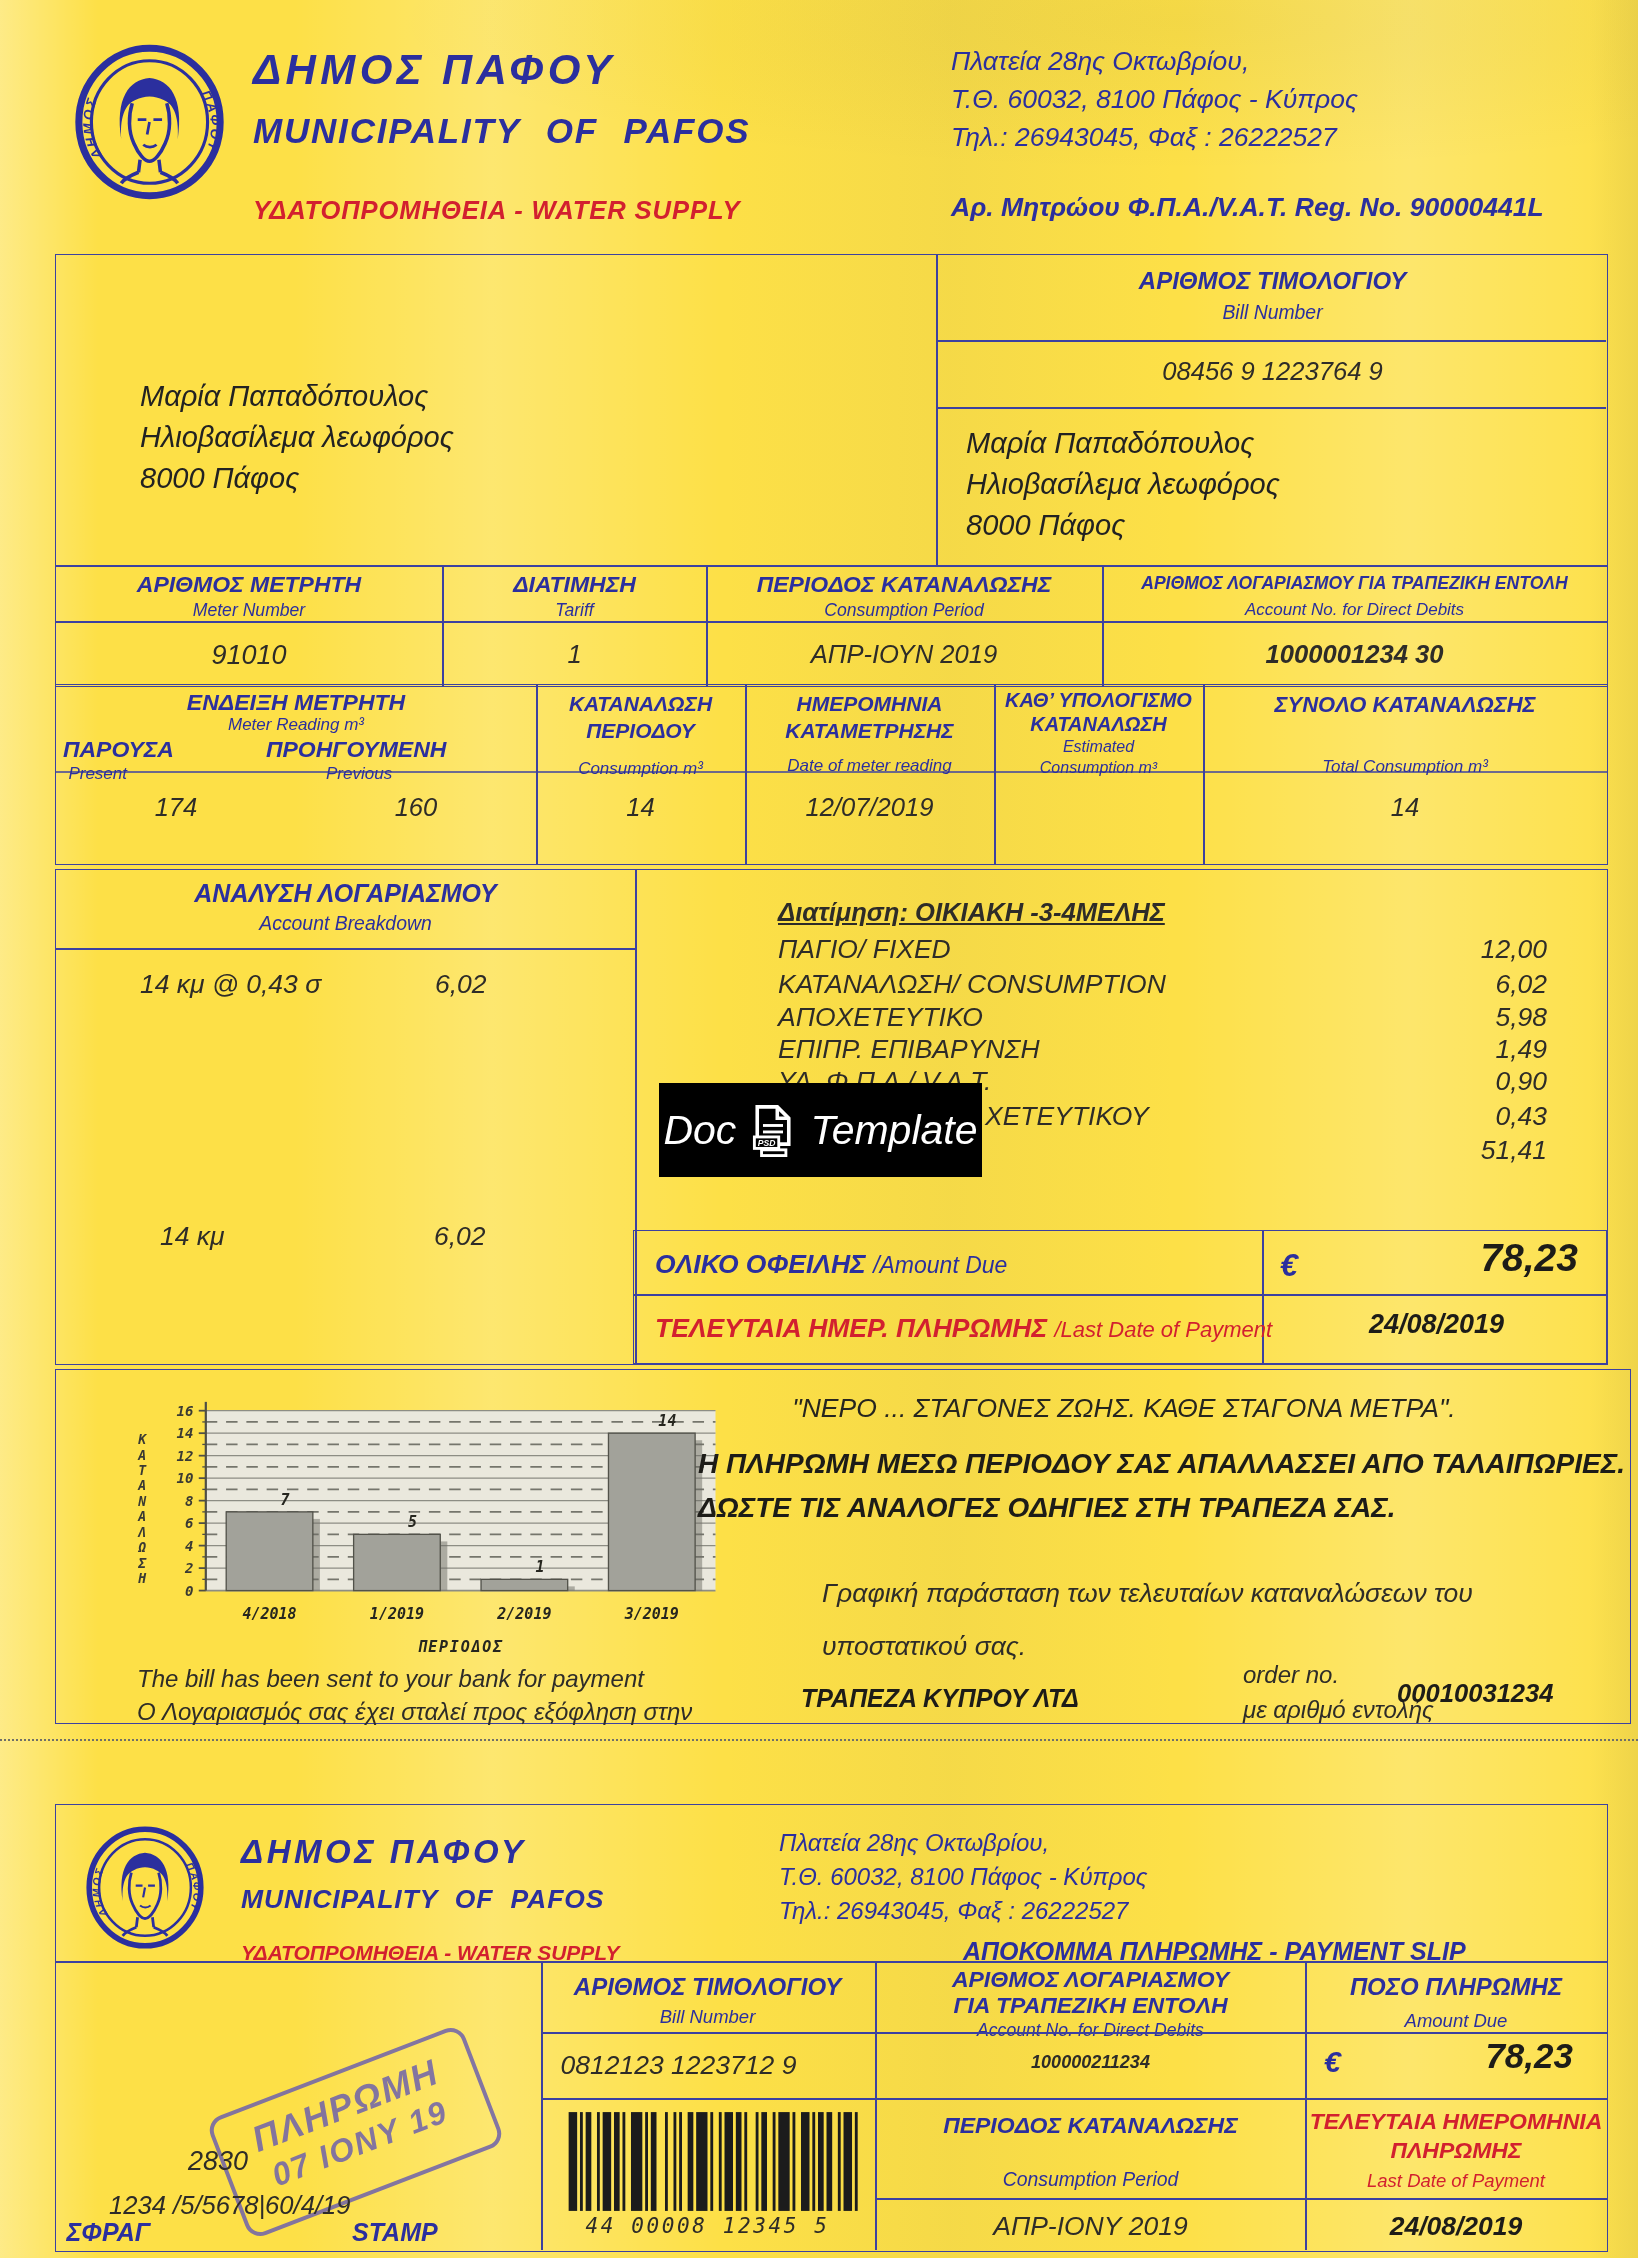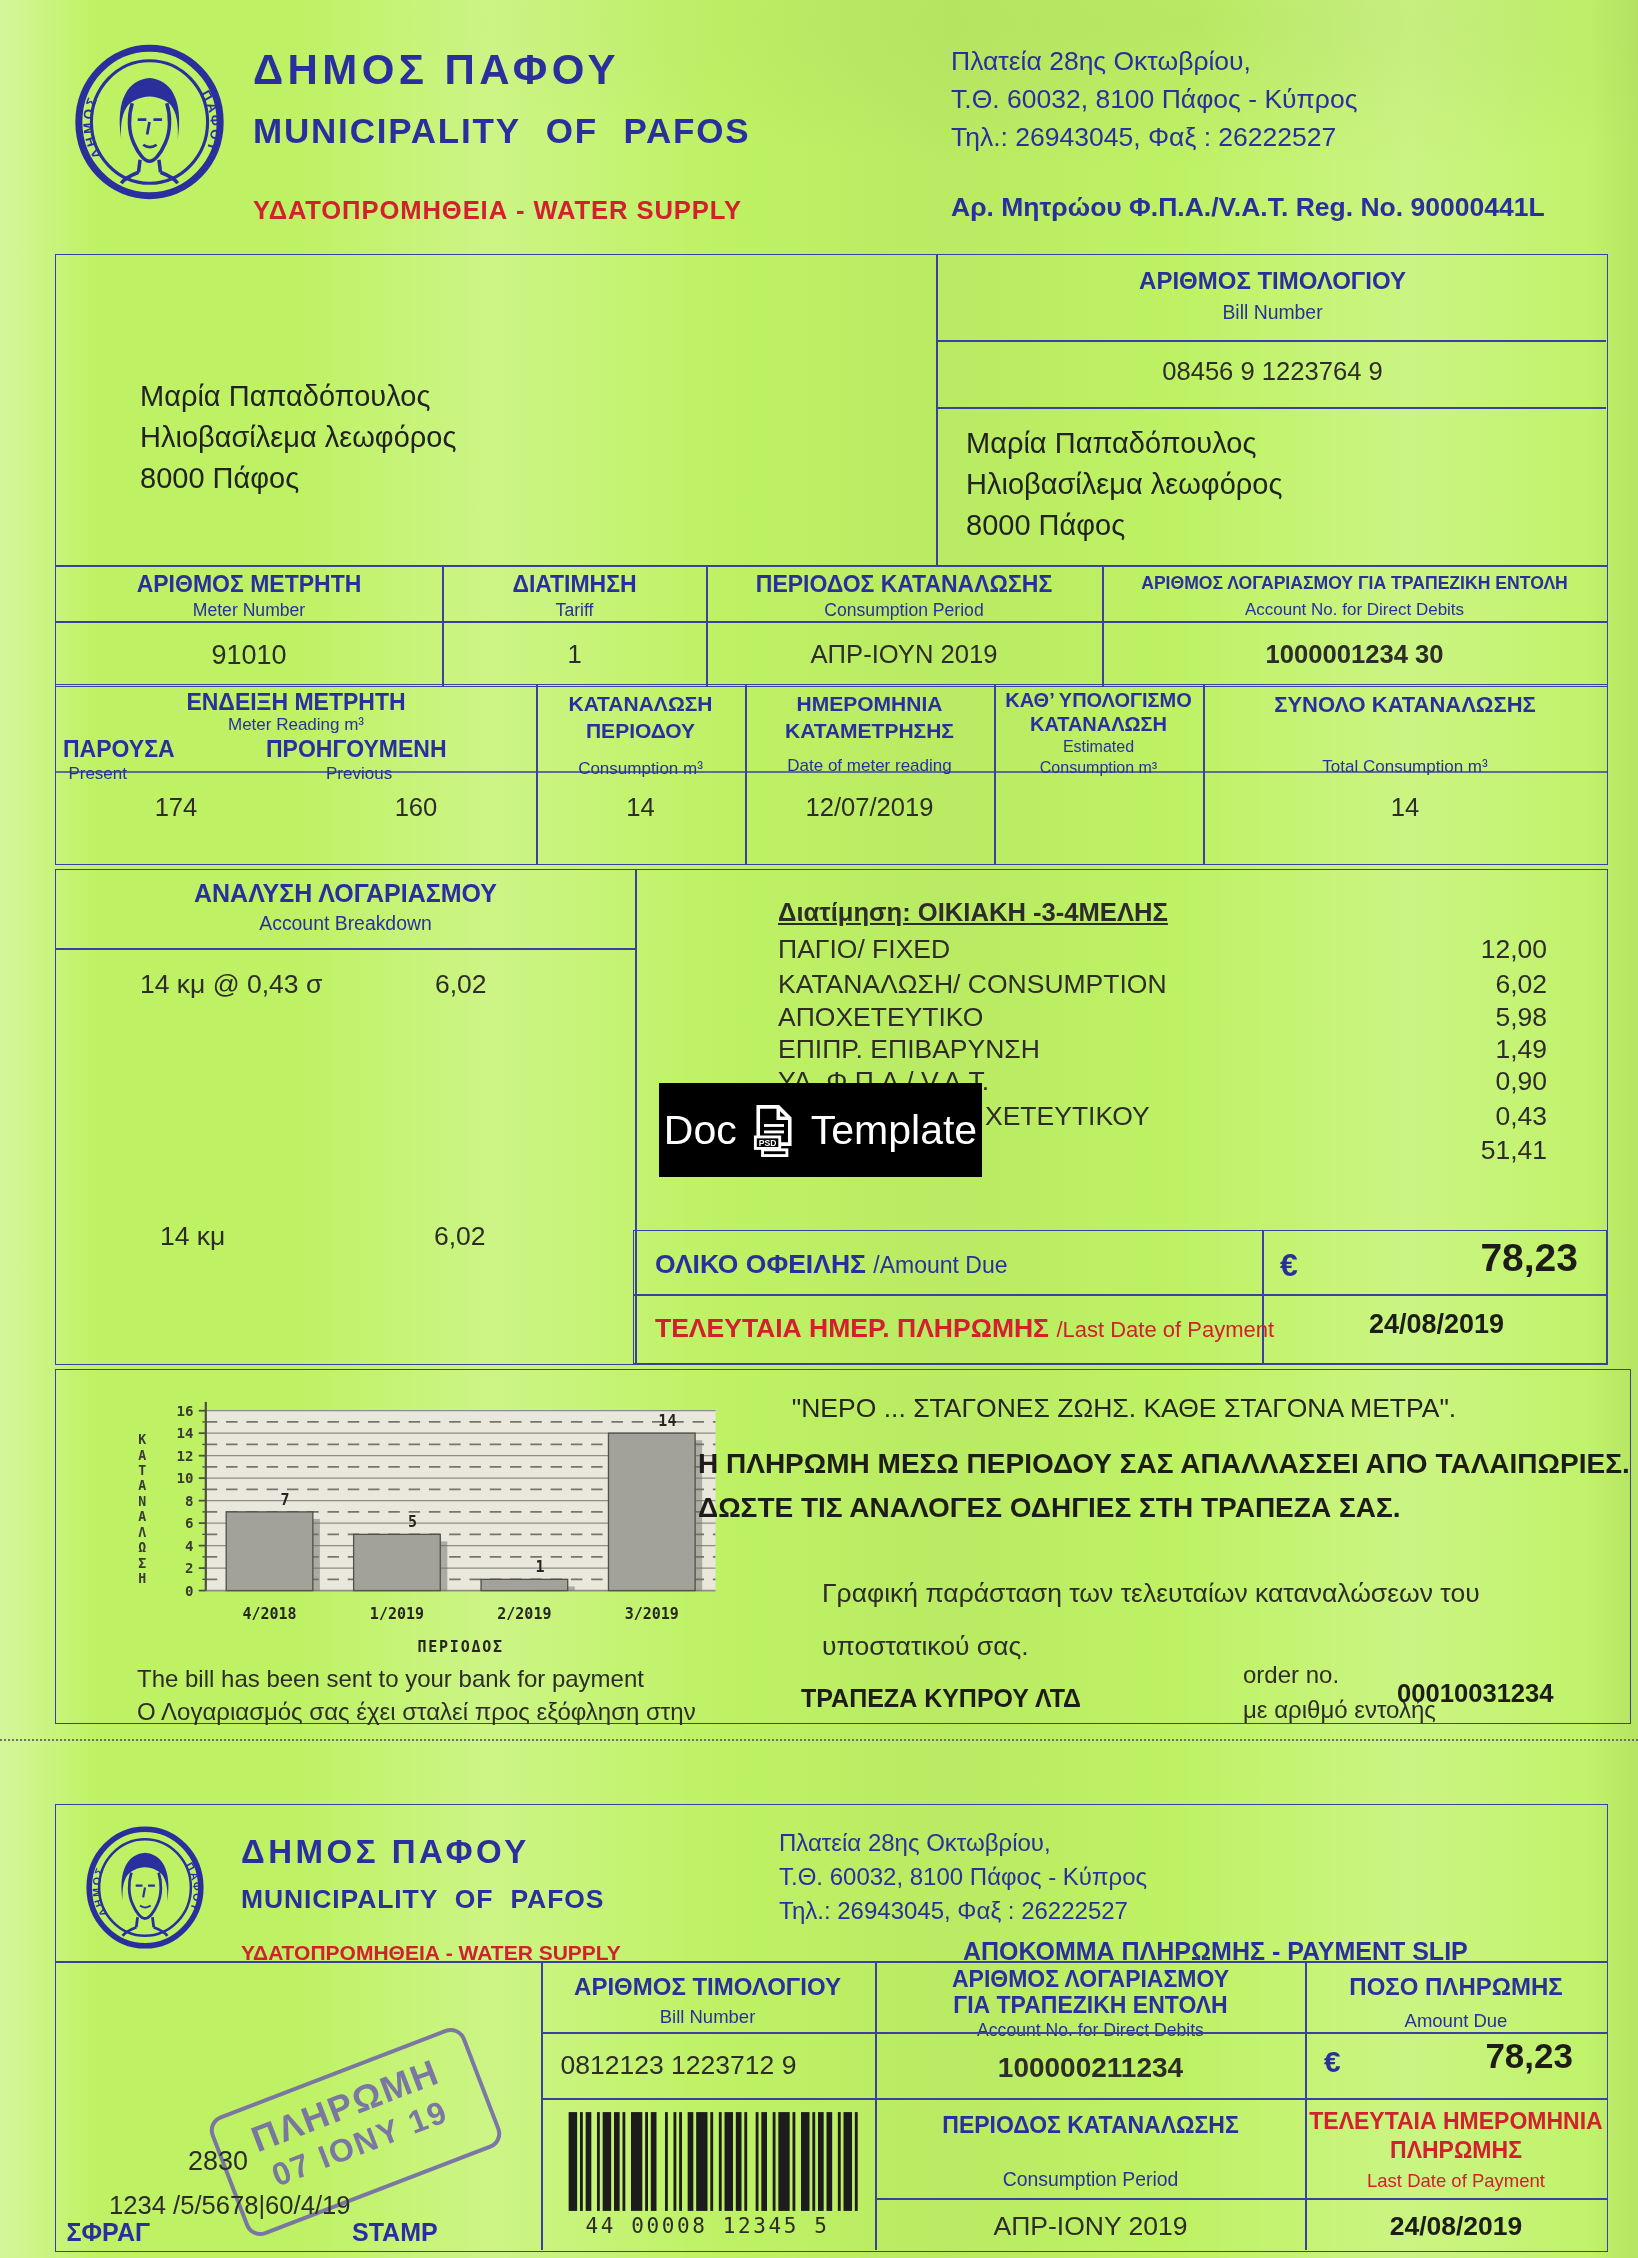--- a/index.html
+++ b/index.html
@@ -1,17 +1,17 @@
 <!DOCTYPE html>
 <html style="font-size:14px"><head>
 <meta charset="utf-8">
 <style>
   html,body{margin:0;padding:0;background:#d8d7cf;}
-  .page{position:relative;width:1638px;height:2258px;background:#bef264;
-        font-family:"Liberation Sans",sans-serif;color:#2e2c28;overflow:hidden;}
+  .page{position:relative;width:1638px;height:2258px;background:#fde047;
+        font-family:"Liberation Sans",sans-serif;color:#2e2c28;overflow:hidden;font-style:italic;}
   .page::before{content:"";position:absolute;inset:0;pointer-events:none;
     background:
       radial-gradient(ellipse 1235px 229px at 72% 1%, rgba(60,55,45,0.05), transparent 65%),
       linear-gradient(90deg, rgba(255,255,255,0.35), transparent 6%),
       linear-gradient(270deg, rgba(110,105,92,0.10), transparent 3%),
       linear-gradient(90deg, transparent 18%, rgba(255,255,255,0.22) 30%, transparent 44%,
                       rgba(100,95,85,0.05) 58%, transparent 72%, rgba(255,255,255,0.20) 86%, transparent 100%);}
   .abs{position:absolute;}
   .blue{color:#2b2f9e;} .red{color:#d2202f;} .b{font-weight:bold;} .u{text-decoration:underline;}
   .center{text-align:center;} .right{text-align:right;}
@@ -324,21 +324,21 @@
     <div class="abs blue center" style="left:485px;top:201px;width:333px;font-size:18.5px">Bill Number</div>
     <div class="abs blue b center" style="left:819px;top:161px;width:431px;font-size:23px">ΑΡΙΘΜΟΣ ΛΟΓΑΡΙΑΣΜΟΥ</div>
     <div class="abs blue b center" style="left:819px;top:187px;width:431px;font-size:23px">ΓΙΑ ΤΡΑΠΕΖΙΚΗ ΕΝΤΟΛΗ</div>
     <div class="abs blue center" style="left:819px;top:215px;width:431px;font-size:17.6px">Account No. for Direct Debits</div>
     <div class="abs blue b center" style="left:1249px;top:168px;width:302px;font-size:24px">ΠΟΣΟ ΠΛΗΡΩΜΗΣ</div>
     <div class="abs blue center" style="left:1249px;top:205px;width:302px;font-size:18.5px">Amount Due</div>
 
     <div class="hline" style="left:485px;top:227px;width:1066px"></div>
 
     <div class="abs center" style="left:485px;top:245px;width:275px;font-size:26.5px">0812123 1223712 9</div>
-    <div class="abs center b" style="left:819px;top:247px;width:431px;font-size:28px;font-weight:600">100000211234</div>
+    <div class="abs center b" style="left:819px;top:247px;width:431px;font-size:18px;font-weight:600">100000211234</div>
     <div class="abs blue b" style="left:1268px;top:240px;font-size:30px">€</div>
     <div class="abs right b" style="left:1323px;top:231px;width:194px;font-size:35px;color:#1d1c18">78,23</div>
 
     <div class="hline" style="left:485px;top:293px;width:1066px"></div>
 
     <svg id="barcode" class="abs" style="left:510px;top:307px" width="300" height="99" viewBox="0 0 340 112">
         <rect x="3" y="0" width="9.634615384615385" height="112" fill="#1c1c1c"></rect>
         <rect x="15.846153846153847" y="0" width="3.2115384615384617" height="112" fill="#1c1c1c"></rect>
         <rect x="22.269230769230766" y="0" width="6.423076923076923" height="112" fill="#1c1c1c"></rect>
         <rect x="35.11538461538461" y="0" width="3.2115384615384617" height="112" fill="#1c1c1c"></rect>

